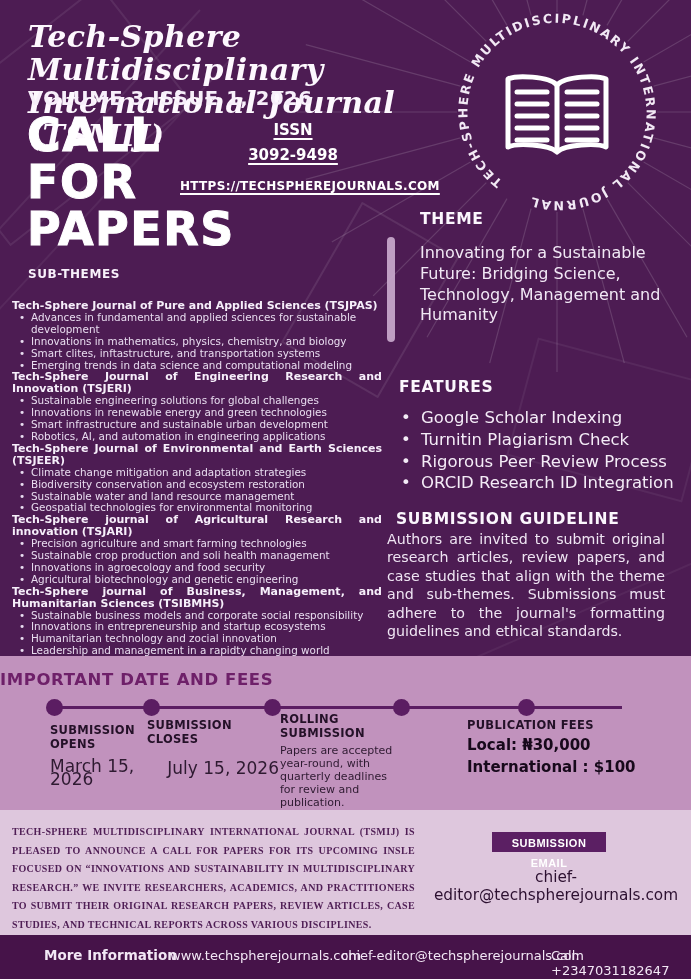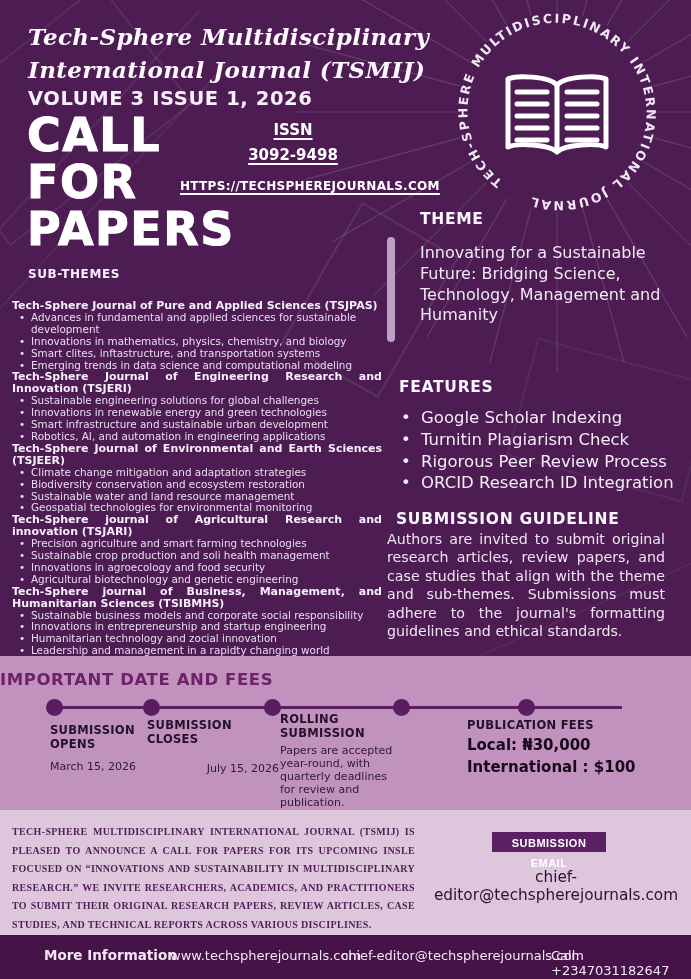--- a/index.html
+++ b/index.html
@@ -8,21 +8,21 @@
     background:#4d1c53;font-family:"DejaVu Sans",sans-serif;color:#fff;
   }
   .abs{position:absolute;}
   svg.deco{position:absolute;left:0;top:0;z-index:0;pointer-events:none;}
   .z{z-index:2;}
 
   
   .journal-title{
     left:28px;top:20px;width:440px;
     font-family:"DejaVu Serif",serif;font-style:italic;font-weight:700;
-    font-size:23px;line-height:33px;letter-spacing:.4px;color:#fdf8fe;
+    font-size:30px;line-height:33px;letter-spacing:.4px;color:#fdf8fe;
   }
   .volume{left:28px;top:87px;font-size:19.5px;font-weight:700;letter-spacing:.6px;color:#f7effa;}
   .call{left:27px;top:112px;font-weight:800;font-size:46px;line-height:47px;letter-spacing:1.5px;color:#ffffff;-webkit-text-stroke:1px #ffffff;}
   .issn-block{left:180px;top:121px;width:226px;text-align:center;}
   .issn-label{font-size:15px;font-weight:700;text-decoration:underline;text-underline-offset:3px;text-decoration-thickness:2px;}
   .issn-value{margin-top:7px;font-size:15px;font-weight:700;text-decoration:underline;text-underline-offset:3px;text-decoration-thickness:2px;}
   .site{margin-top:15px;font-size:12px;font-weight:700;letter-spacing:.3px;text-decoration:underline;text-underline-offset:3px;text-decoration-thickness:1.5px;color:#fff;}
 
   
   .subthemes-h{left:28px;top:267px;font-size:12px;font-weight:800;letter-spacing:.6px;color:#f8f1fb;}
@@ -44,21 +44,21 @@
   .features li::before{content:"•";position:absolute;left:2px;top:0;}
   .guide-h{left:396px;top:510px;}
   .guide-p{left:387px;top:530px;width:278px;font-size:14.2px;line-height:18.4px;text-align:justify;color:#efe5f3;}
 
   
   .band{left:0;top:656px;width:691px;height:154px;background:#c192bd;}
   .band-h{left:0;top:670px;width:691px;text-align:left;font-size:16.5px;font-weight:800;letter-spacing:.6px;color:#6e2069;}
   .tl-line{left:55px;top:706px;width:567px;height:3px;background:#5b1d62;}
   .dot{width:17px;height:17px;border-radius:50%;background:#5b1d62;top:699px;}
   .ms-title{font-size:11.5px;font-weight:700;line-height:13.5px;letter-spacing:.3px;color:#241128;}
-  .ms-detail{font-size:11px;line-height:13px;color:#2e1a31;}
+  .ms-detail{font-size:17px;line-height:13px;color:#2e1a31;}
   .ms1{left:50px;top:724px;width:92px;}
   .ms1 .ms-detail{margin-top:9px;}
   .ms2{left:147px;top:719px;width:132px;}
   .ms2 .ms-detail{margin-top:16px;text-align:right;}
   .ms3{left:280px;top:713px;width:120px;}
   .ms3 .ms-detail{margin-top:4px;font-size:11px;}
   .ms4{left:467px;top:719px;width:200px;}
   .fee-line{margin-top:3px;font-size:15px;font-weight:700;line-height:19px;color:#17091b;}
 
   
@@ -196,21 +196,21 @@
         <li>Precision agriculture and smart farming technologies</li>
         <li>Sustainable crop production and soli health management</li>
         <li>Innovations in agroecology and food security</li>
         <li>Agricultural biotechnology and genetic engineering</li>
       </ul>
     </div>
     <div class="group">
       <div class="gt">Tech-Sphere journal of Business, Management, and Humanitarian Sciences (TSIBMHS)</div>
       <ul>
         <li>Sustainable business models and corporate social responsibility</li>
-        <li>Innovations in entrepreneurship and startup engineering</li>
+        <li>Innovations in entrepreneurship and startup ecosystems</li>
         <li>Humanitarian technology and zocial innovation</li>
         <li>Leadership and management in a rapidty changing world</li>
       </ul>
     </div>
   </div>
 
   <div class="abs z sec-h theme-h">THEME</div>
   <div class="abs z theme-bar"></div>
   <div class="abs z theme-text">Innovating for a Sustainable Future: Bridging Science, Technology, Management and Humanity</div>
 

